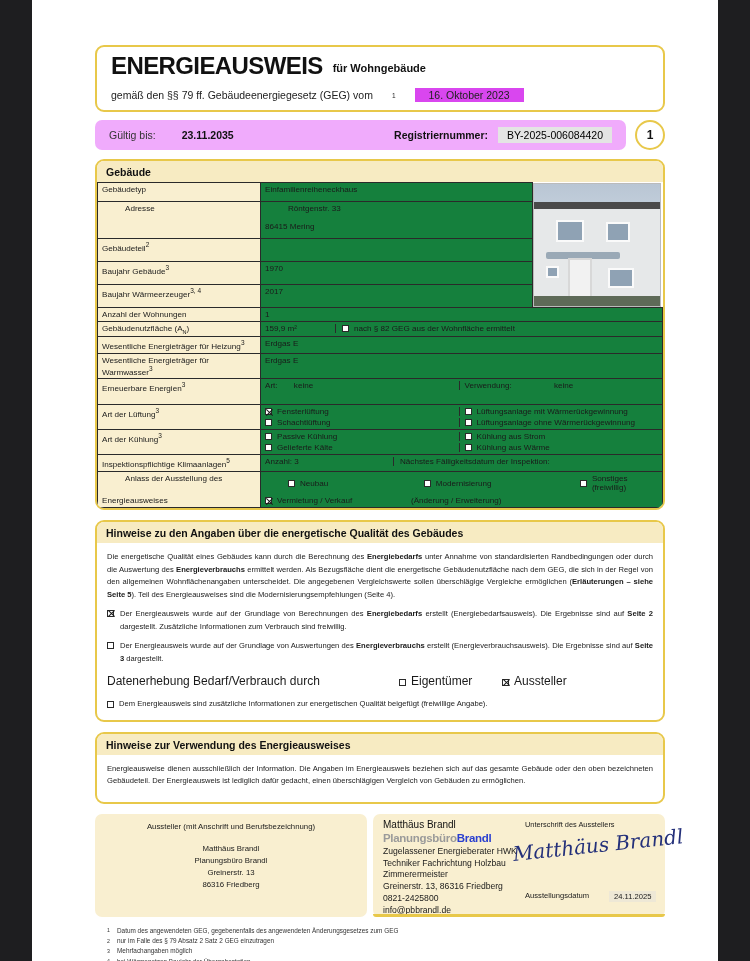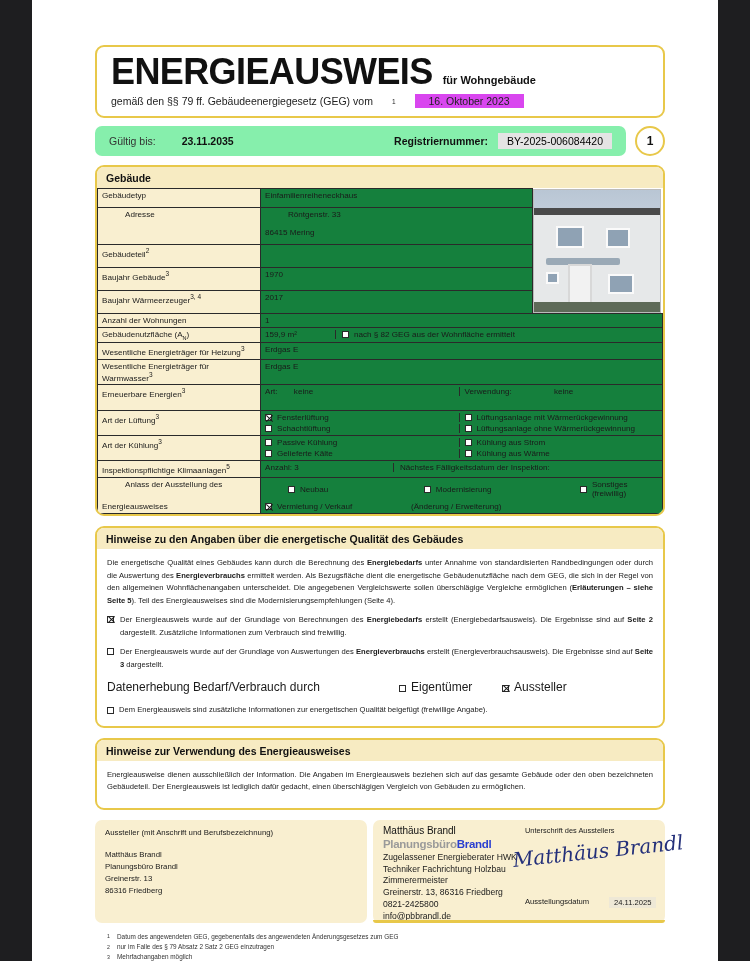--- a/index.html
+++ b/index.html
@@ -44,36 +44,36 @@
 
   
   .titlebox {
     border: 2.5px solid #e8c84a;
     border-radius: 9px;
     background: #fff;
     padding: 7px 14px 8px 14px;
   }
   .title-row { display: flex; align-items: flex-end; gap: 10px; }
   .title-main {
-    font-size: 36px; font-weight: bold; letter-spacing: -0.6px;
+    font-size: 24px; font-weight: bold; letter-spacing: -0.6px;
     line-height: 1.0; color: #111;
   }
   .title-sub { font-size: 11px; font-weight: bold; color: #111; padding-bottom: 4px; }
   .title-law {
-    font-size: 10.5px; color: #222; margin-top: 4px;
+    font-size: 10.5px; color: #222; margin-top: 10px;
     display: flex; align-items: center; gap: 19px;
   }
   .sup { font-size: 6.5px; vertical-align: super; }
   .hl { background: #d946ef; padding: 1px 14px; }
 
   
   .validrow { display: flex; align-items: center; margin-top: 8px; }
   .validbar {
     flex: 1;
-    background: #86efac;
+    background: #f0abfc;
     border-radius: 7px;
     height: 30px;
     display: flex; align-items: center;
     padding: 0 14px;
     font-size: 10.5px;
   }
   .vb-label { color: #333; }
   .vb-val { font-weight: bold; color: #111; margin-left: 26px; }
   .vb-spacer { flex: 1; }
   .vb-reg { font-weight: bold; color: #111; }
@@ -137,21 +137,21 @@
   b { font-weight: bold; }
   .inline-row { display: flex; align-items: center; font-size: 12px; margin-bottom: 6px; }
   .inline-row .g1 { width: 292px; }
   .inline-row .g2 { width: 103px; }
 
   
   .issuer { margin-top: 10px; position: relative; height: 103px; }
   .iss-left {
     position: absolute; left: 0; top: 0; width: 272px; height: 103px;
     background: #f9efd0; border-radius: 7px; padding: 7px 10px;
-    font-size: 7.8px; color: #1a1a1a; line-height: 1.55;
+    font-size: 7.8px; color: #1a1a1a; line-height: 1.55; text-align: center;
   }
   .iss-right {
     position: absolute; left: 278px; top: 0; width: 292px; height: 103px;
     background: #f9efd0; border-radius: 7px;
   }
   .iss-name { position: absolute; left: 10px; top: 5px; font-size: 10px; color: #111; }
   .iss-logo { position: absolute; left: 10px; top: 18px; font-size: 11.5px; font-weight: bold; letter-spacing: -0.3px; }
   .lg-a { color: #9a9a9a; }
   .lg-b { color: #2a3fd0; }
   .iss-lines { position: absolute; left: 10px; top: 32px; font-size: 8.6px; color: #1a1a1a; line-height: 1.38; }

